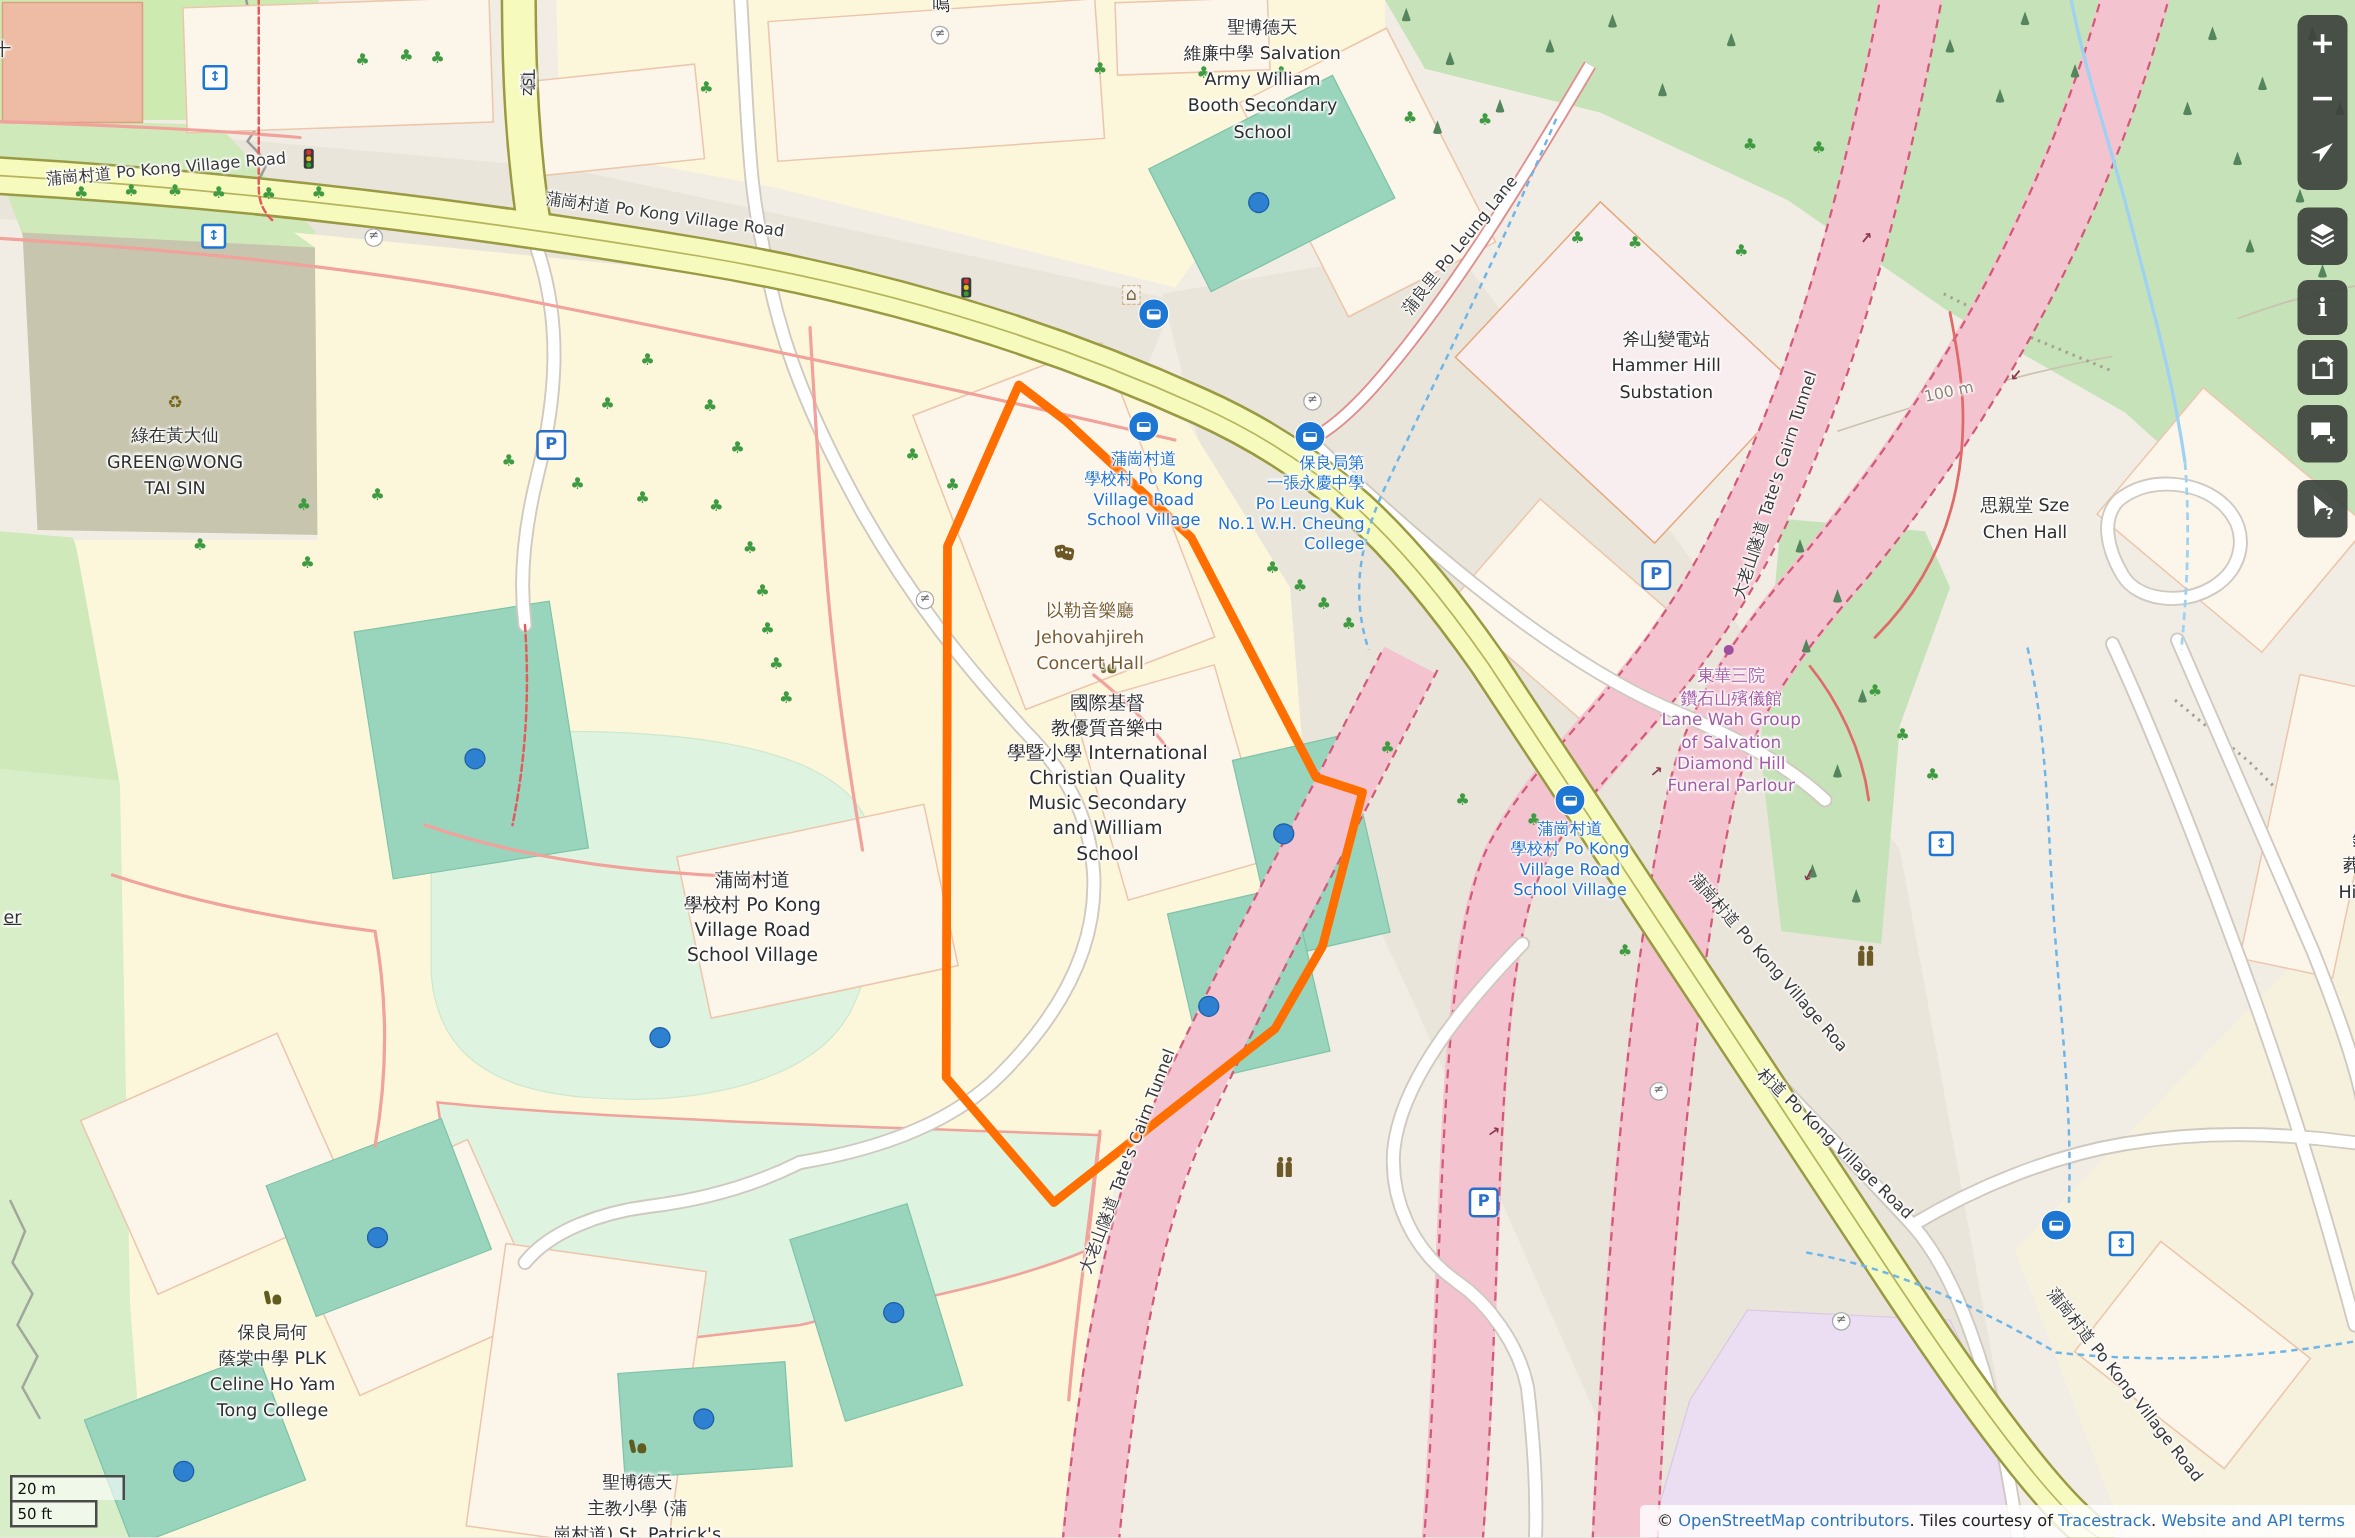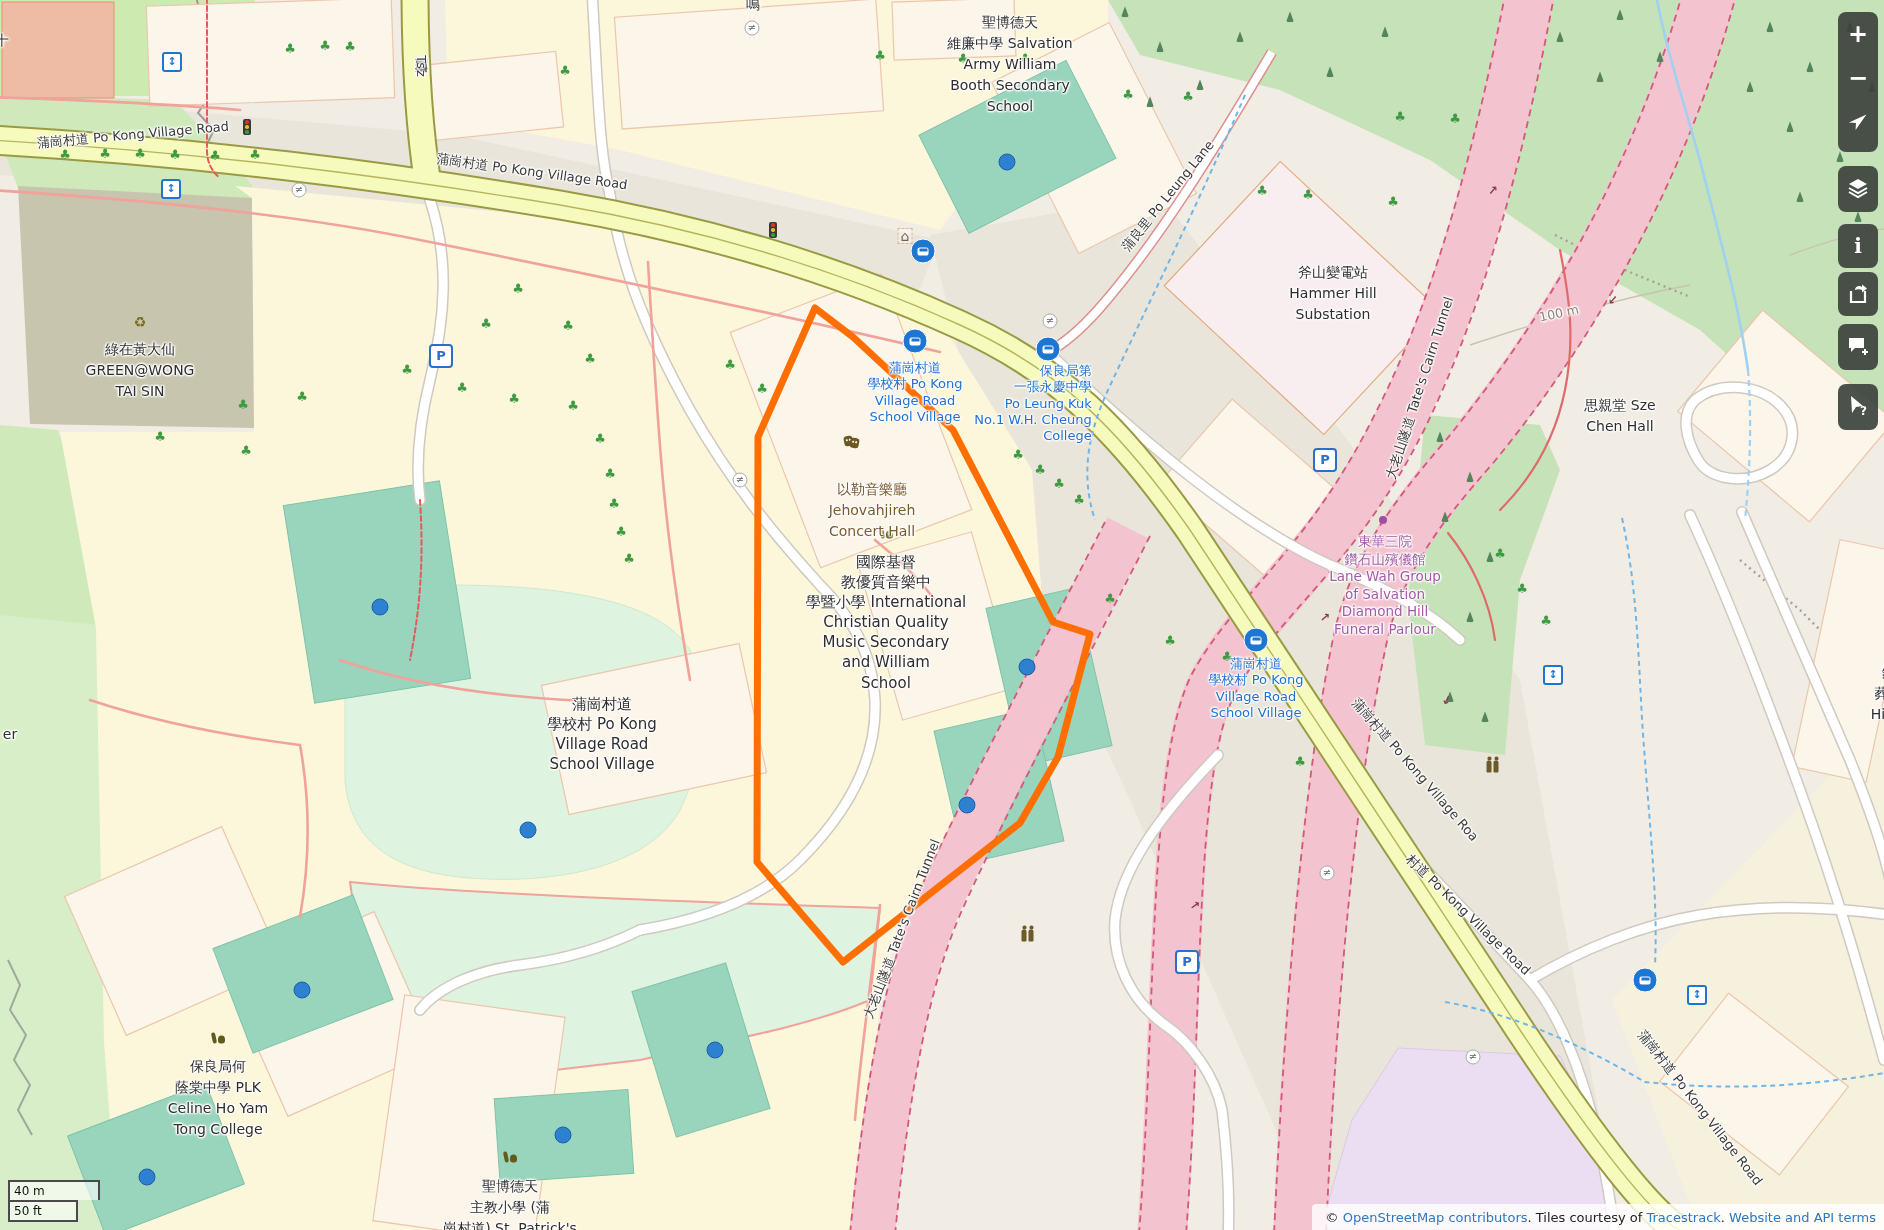--- a/index.html
+++ b/index.html
@@ -302,21 +302,21 @@
         <div>Lane Wah Group</div>
         <div>of Salvation</div>
         <div>Diamond Hill</div>
         <div>Funeral Parlour</div>
       </div>
       <div class="plabel halo dark" style="left: 1896px; top: 662px; position: absolute;">
         <div>鑽石</div>
         <div>葬場 D</div>
         <div>Hill Cre</div>
       </div>
-      <div class="plabel halo dark" style="left: 10px; top: 724px; position: absolute;">
+      <div class="plabel halo dark" style="left: 10px; top: 724px; position: absolute; text-decoration: underline;">
         <div>er</div>
       </div>
       <div class="plabel halo dark" style="left: 2px; top: 30px; position: absolute;">
         <div>十</div>
       </div>
       <div class="plabel halo dark" style="left: 753px; top: -6px; position: absolute;">
         <div>鳴</div>
       </div>
       <div class="tlabel halo" style="left: 915px; top: 360px; position: absolute;">
         <div>蒲崗村道</div>
@@ -535,21 +535,21 @@
 <div class="ctl" style="top:384px;height:46px;">
   <div class="ctlbtn">
     <svg width="24" height="24" viewBox="0 0 24 24">
       <path d="M5,2 L17,12 L10,13 L6,19 Z" fill="#fff"></path>
       <text x="14" y="21" fill="#fff" font-size="12" font-weight="bold" font-family="DejaVu Sans">?</text>
     </svg>
   </div>
 </div>
 
 <div id="scalebar">
-  <div class="bar metric">40 m</div>
+  <div class="bar metric">20 m</div>
   <div class="bar imperial">50 ft</div>
 </div>
 
 <div id="attribution">
   <span>© </span>
       <a>OpenStreetMap contributors</a>
       <span>. Tiles courtesy of </span>
       <a>Tracestrack</a>
       <span>. </span>
       <a>Website and API terms</a>

